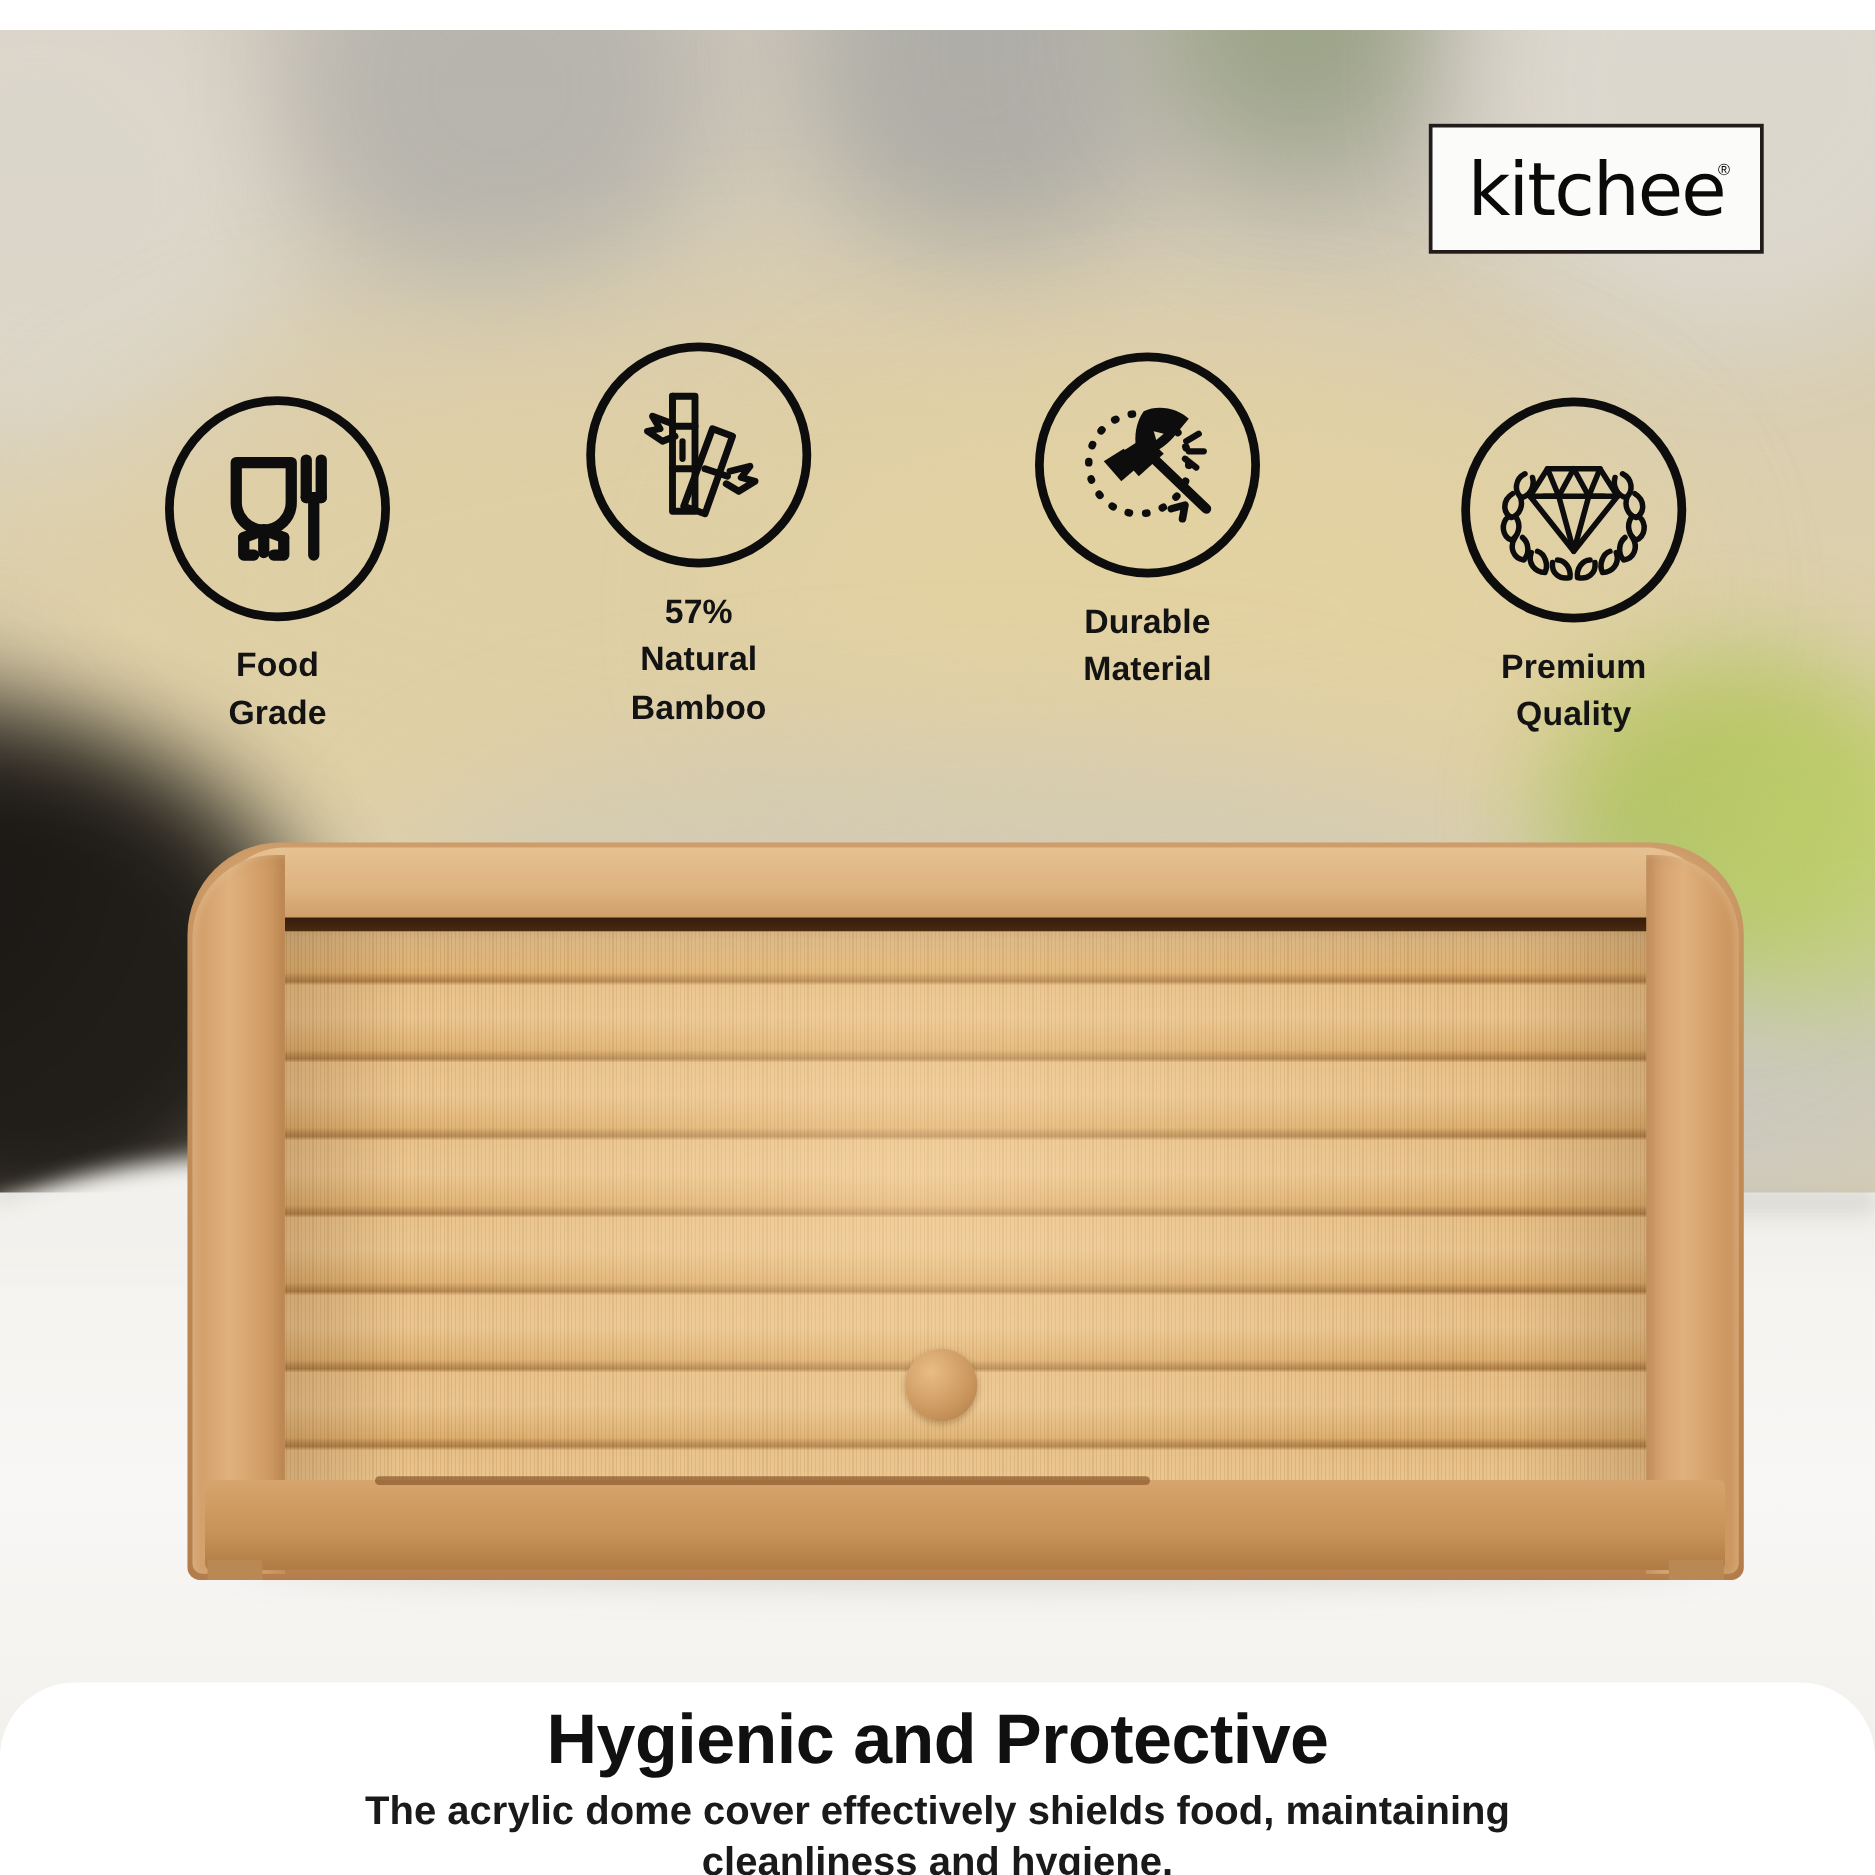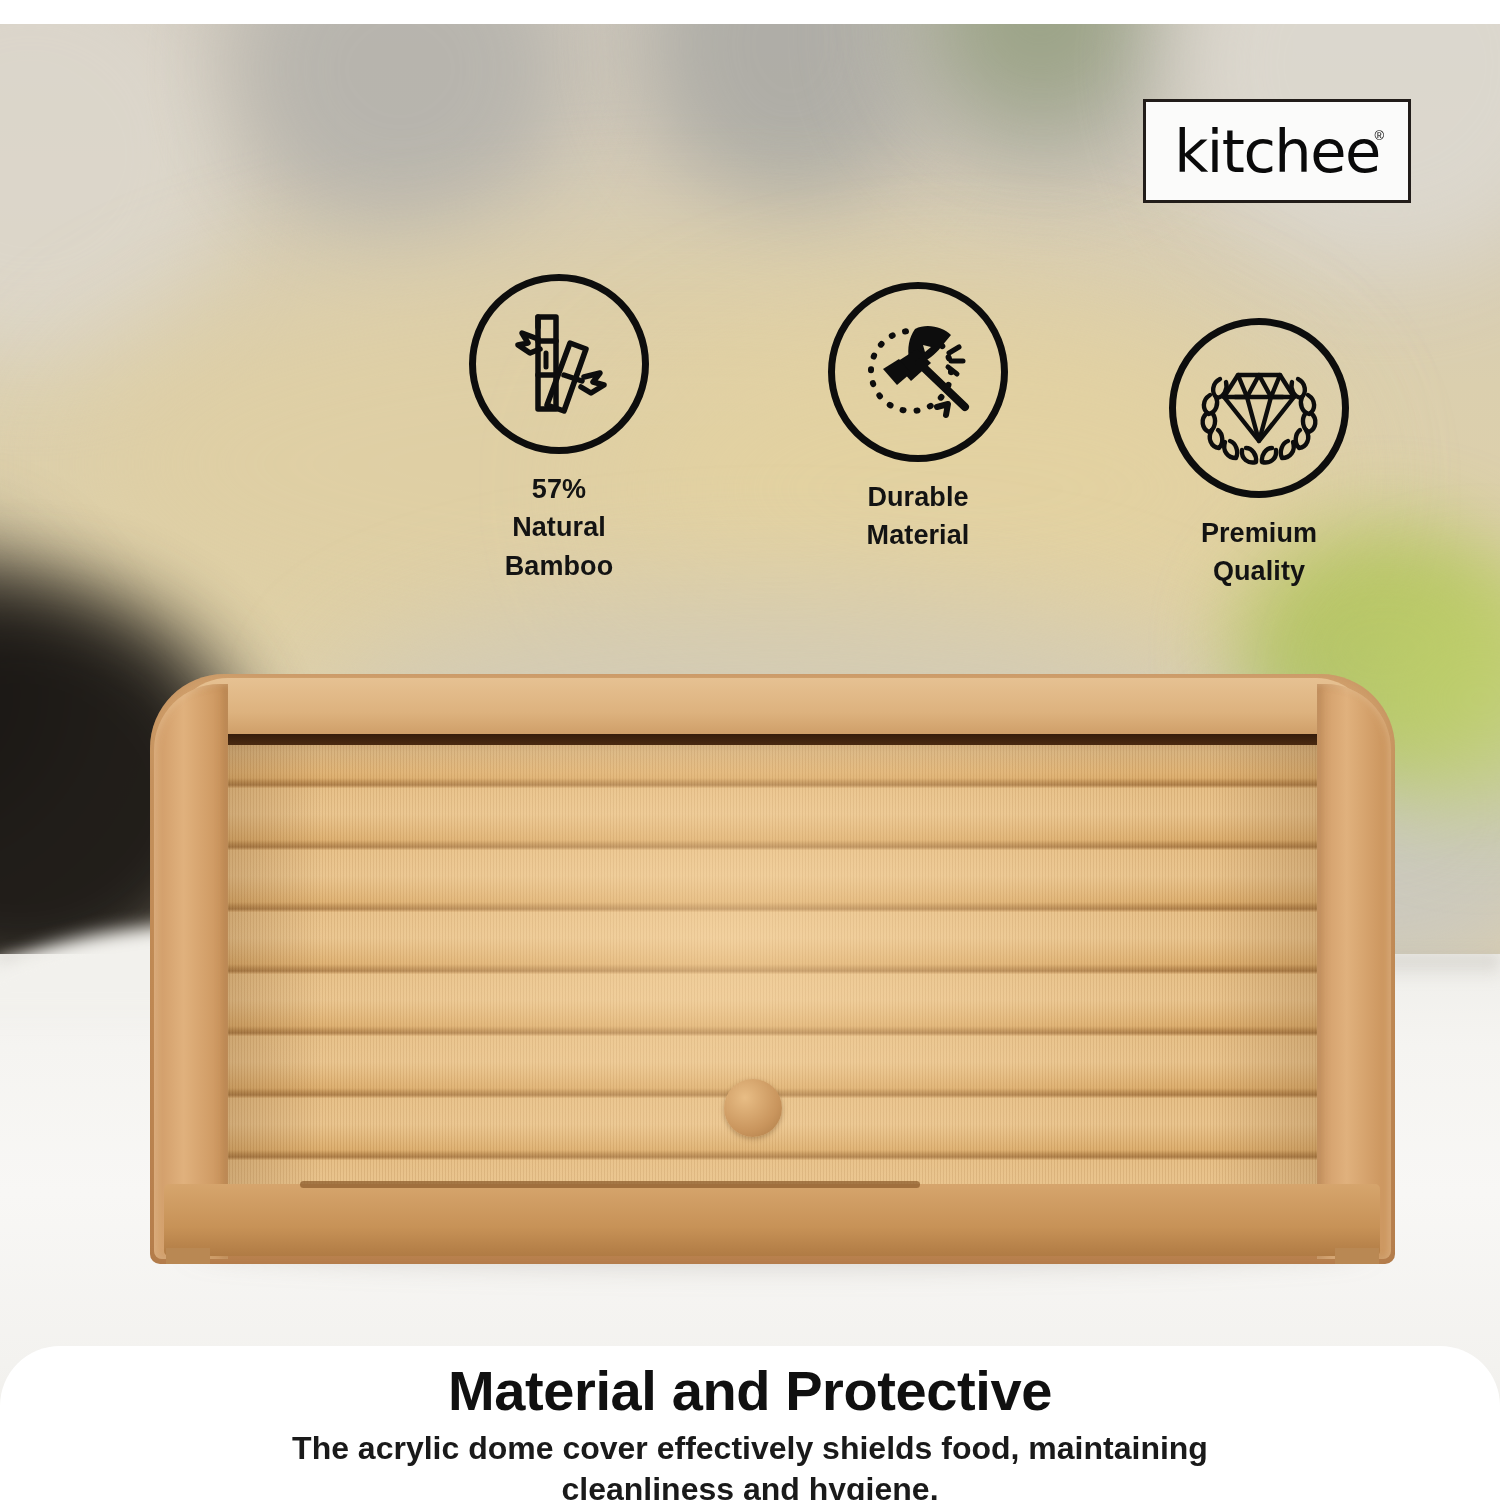--- a/index.html
+++ b/index.html
@@ -406,20 +406,40 @@
     <div class="counter"></div>
     <div class="counter-edge"></div>
     <div class="counter-left-rise"></div>
   </div>
 
   <div class="logo-box">
     <div class="logo-text">kitchee</div>
     <span class="logo-reg" style="position:absolute;top:26px;right:24px;">®</span>
   </div>
 
+  <div class="badge" id="badge-food">
+    <div class="badge-circle">
+      <svg width="118" height="118" viewBox="0 0 118 118">
+        <g fill="none" stroke="#0d0d0d" stroke-width="9" stroke-linecap="round" stroke-linejoin="round">
+          <path d="M26 22 h44 v32 a22 22 0 0 1 -44 0 z"></path>
+          <path d="M48 76 v18"></path>
+          <path d="M40 96 h-8 v-14"></path>
+          <path d="M56 96 h8 v-14"></path>
+          <path d="M48 76 l-16 6"></path>
+          <path d="M48 76 l16 6"></path>
+          <path d="M82 20 v30"></path>
+          <path d="M94 20 v30"></path>
+          <path d="M88 50 v46"></path>
+          <path d="M82 50 h12"></path>
+        </g>
+      </svg>
+    </div>
+    <div class="badge-label">Food
+Grade</div>
+  </div>
 
   <div class="badge" id="badge-bamboo">
     <div class="badge-circle">
       <svg width="122" height="122" viewBox="0 0 122 122">
         <g fill="none" stroke="#0d0d0d" stroke-width="5.5" stroke-linecap="round" stroke-linejoin="round">
 
           <path d="M40 14 h18 v92 h-18 v-92"></path>
           <path d="M40 38 h18"></path>
           <path d="M40 72 h18"></path>
           <path d="M40 14 v10"></path>
@@ -513,18 +533,18 @@
       <div class="bb-side bb-side-r"></div>
       <div class="bb-base"></div>
       <div class="bb-base-line"></div>
       <div class="bb-knob"></div>
       <div class="bb-foot bb-foot-l"></div>
       <div class="bb-foot bb-foot-r"></div>
     </div>
   </div>
 
   <div class="caption">
-    <h1 class="caption-title">Material and Protective</h1>
+    <h1 class="caption-title">Hygienic and Protective</h1>
     <p class="caption-sub">The acrylic dome cover effectively shields food, maintaining
 cleanliness and hygiene.</p>
   </div>
 
 </div>
 
 </body></html>

